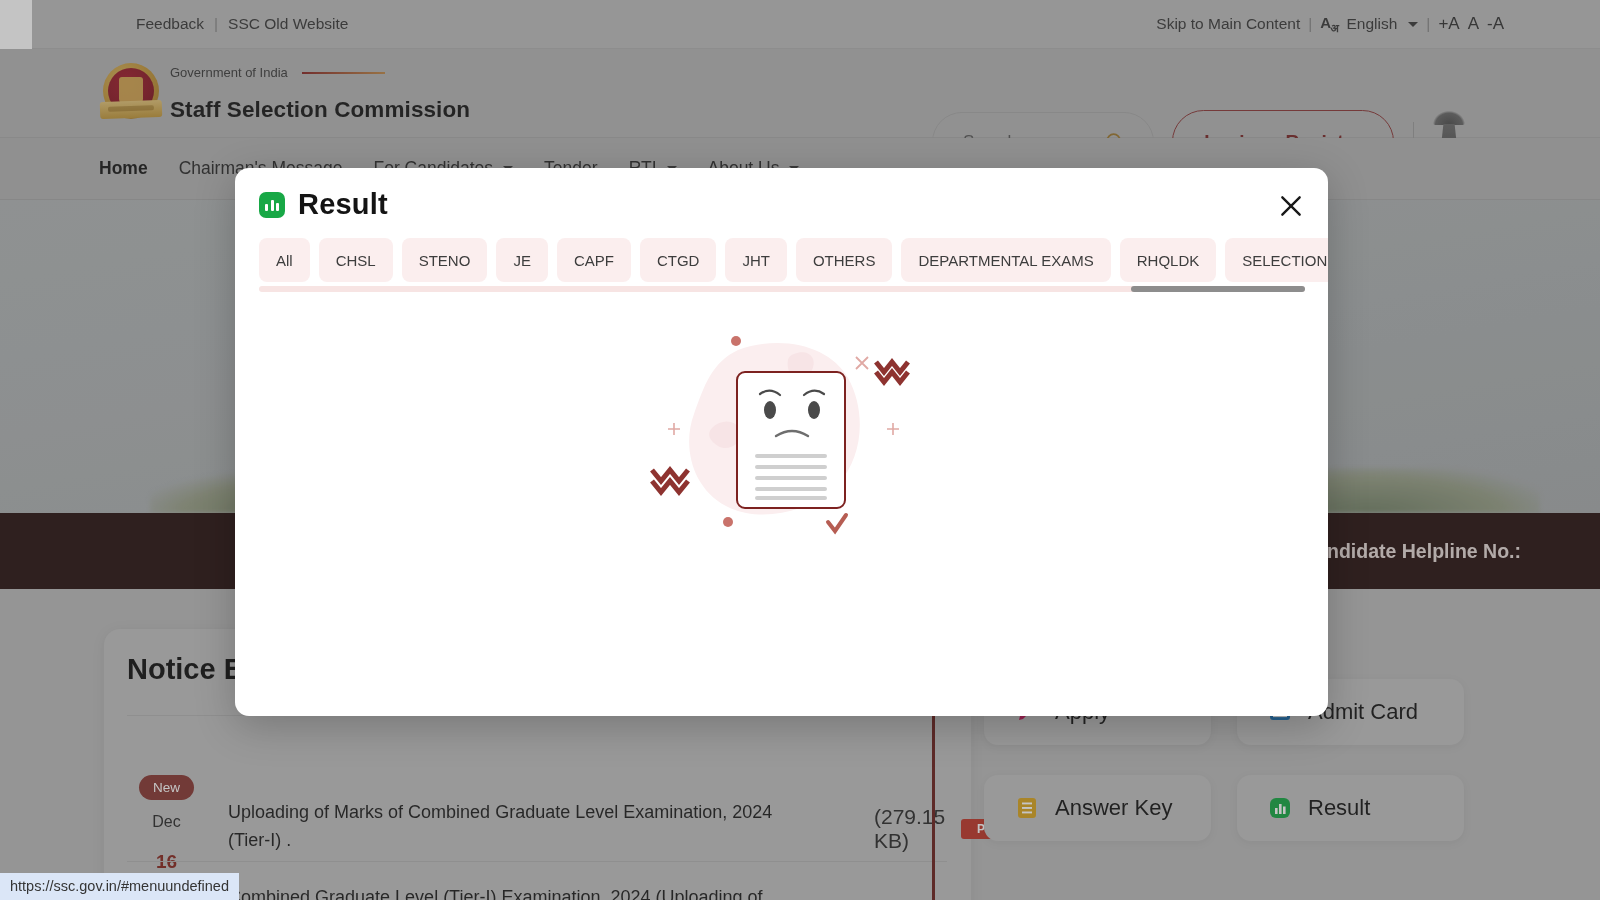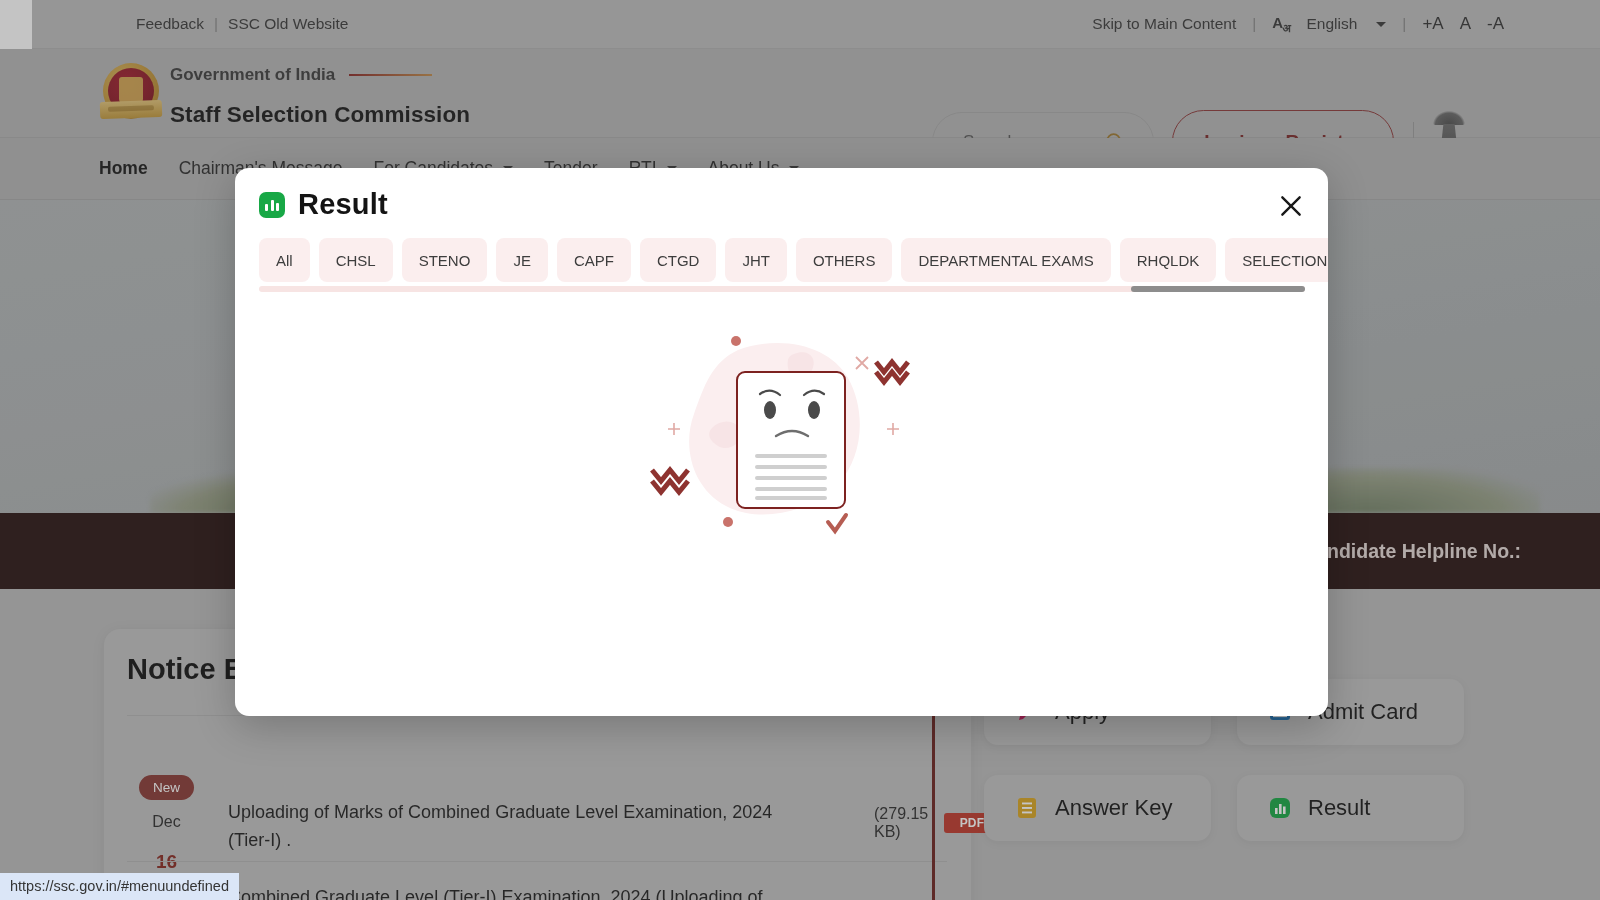--- a/index.html
+++ b/index.html
@@ -29,21 +29,21 @@
   .utility-bar {
     position: absolute; top: 0; left: 0;
     width: 1600px; height: 49px;
     background: #bdbdbd;
     border-bottom: 1px solid #b0b0b0;
     display: flex; align-items: center; margin-left: 32px;
   }
   .util-left { position: absolute; left: 104px; display: flex; align-items: center; gap: 10px;
                font-size: 15.5px; color: #3c3c3c; }
   .util-sep { color: #8a8a8a; font-weight: 300; }
-  .util-right { position: absolute; right: 128px; display: flex; align-items: center; gap: 16px;
+  .util-right { position: absolute; right: 128px; display: flex; align-items: center; gap: 8px;
                 font-size: 15.5px; color: #3c3c3c; }
   .lang-mark { font-weight: bold; font-size: 15px; letter-spacing: -0.5px; }
   .lang-mark sub { font-size: 11px; }
   .caret-down { display: inline-block; width: 0; height: 0;
     border-left: 5px solid transparent; border-right: 5px solid transparent;
     border-top: 5px solid #3c3c3c; margin-left: 3px; vertical-align: middle; }
   .fs-btn { font-size: 17px; color: #353535; }
 
   
   .site-header {
@@ -74,21 +74,21 @@
   .emblem-ribbon {
     position: absolute; left: 0px; top: 40px; width: 62px; height: 17px;
     background: linear-gradient(180deg,#e3c479,#c3993c);
     border-radius: 3px; transform: rotate(-2deg);
   }
   .emblem-ribbon::after { content:""; position:absolute; left:8px; top:5px; width:46px; height:5px;
     background: rgba(120,80,10,.35); border-radius:2px; }
 
   .gov-block { position: absolute; left: 170px; top: 16px; }
   .gov-line1 { display: flex; align-items: center; gap: 14px;
-               font-size: 17px; color: #3f3f3f; font-weight: 700; }
+               font-size: 13px; color: #3f3f3f; font-weight: 400; }
   .gov-rule { width: 83px; height: 2px; background: linear-gradient(90deg,#8b2a28,#c08a4a); }
   .gov-line2 { font-size: 22.5px; color: #1b1b1b; font-weight: 700; margin-top: 17px; letter-spacing: .1px; }
 
   .search-box {
     position: absolute; left: 932px; top: 63px;
     width: 222px; height: 60px;
     border: 1px solid #a9a9a9; border-radius: 32px;
     display: flex; align-items: center; justify-content: space-between;
     padding: 0 27px 0 30px;
   }
@@ -180,21 +180,21 @@
   .badge-new {
     background: #8a3a35; color: #fff; font-size: 13.5px;
     padding: 5px 14px; border-radius: 13px; margin-top: 46px;
   }
   .d-mon { font-size: 16px; color: #2e2e2e; margin-top: 13px; }
   .d-day { font-size: 19px; color: #8a2a22; font-weight: 700; margin-top: 20px; }
   .d-yr  { font-size: 16px; color: #2e2e2e; margin-top: 3px; }
   .notice-body { flex: 1; padding: 70px 0 0 19px; }
   .notice-text { font-size: 18px; color: #1f1f1f; line-height: 1.55; max-width: 548px; }
   .notice-meta { position: absolute; left: 770px; top: 176px; display: flex; align-items: center; gap: 9px; }
-  .file-size { font-size: 16px; color: #2f2f2f; }
+  .file-size { font-size: 21px; color: #2f2f2f; }
   .pdf-chip {
     background: #c0392b; color: #fff; font-size: 12px; font-weight: 700;
     padding: 3px 16px; border-radius: 3px; letter-spacing: .2px; text-align: center;
   }
   .eye-icon { width: 22px; height: 16px; }
   .notice-hr2 { position: absolute; left: 23px; top: 232px; width: 820px; height: 1px; background: #b3b3b3; }
   .notice-row2 { position: absolute; left: 124px; top: 258px; font-size: 18px; color: #1f1f1f; }
   .v-divider { position: absolute; left: 932px; top: 622px; width: 3px; height: 278px; background: #6e2320; }
 
   

